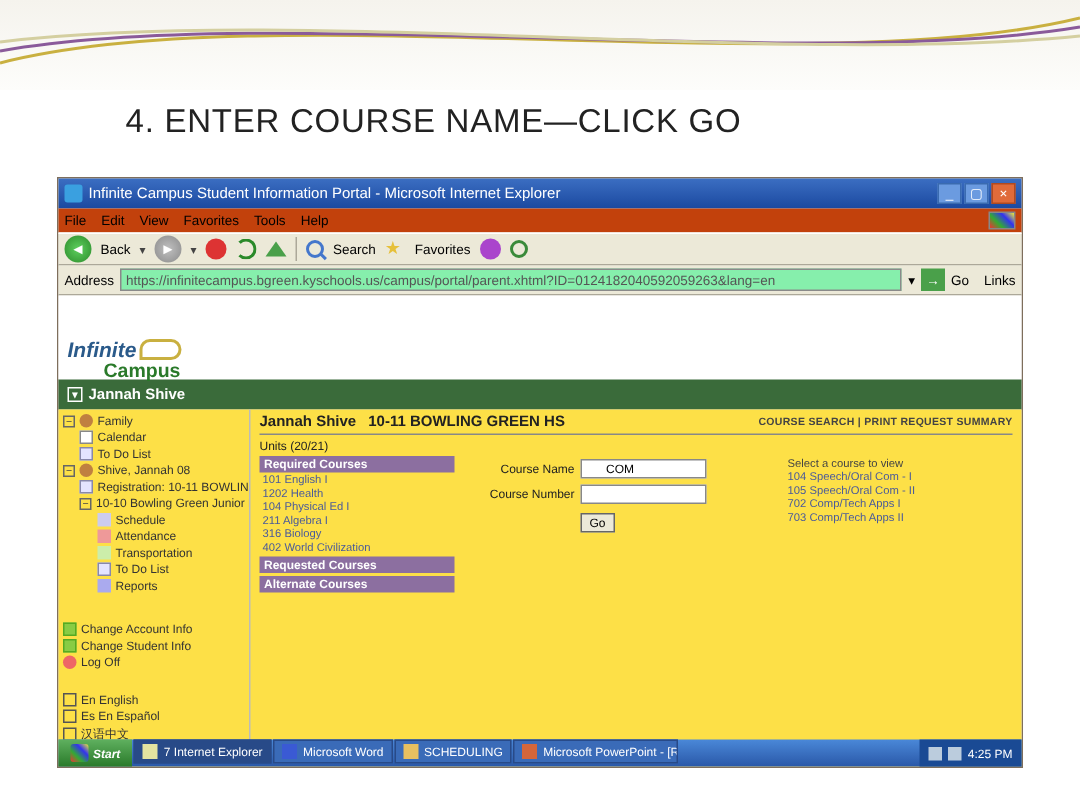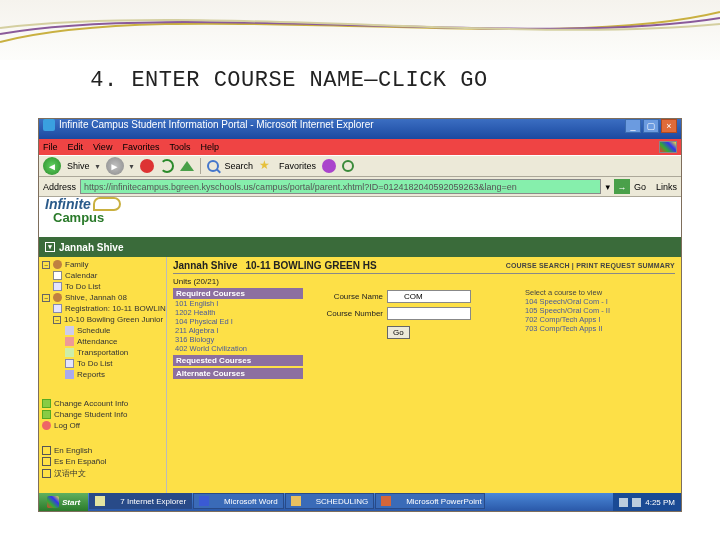--- a/index.html
+++ b/index.html
@@ -22,53 +22,53 @@
   .swoosh {
     position: absolute;
     top: 4px; left: 0; width: 720px; height: 44px;
     z-index: 0;
   }
   .swoosh path { fill: none; stroke-width: 2; }
   .slide-title {
     position: absolute;
     top: 68px; left: 0; width: 578px;
     text-align: center;
-    font-family: Liberation Mono, monospace;
+    font-family: Liberation Sans, sans-serif;
     font-size: 22px;
     letter-spacing: 0.5px;
     color: #222;
     z-index: 1;
   }
   .browser-window {
     position: absolute;
     top: 118px; left: 38px;
     width: 644px; height: 394px;
     border: 1px solid #7e6e5c;
     background: #fff;
     z-index: 2;
   }
   .titlebar {
     height: 20px;
     background: linear-gradient(180deg,#3b6ec2 0%,#1b49a0 100%);
     color: #fff;
     display: flex;
-    align-items: flex-start;
+    align-items: center;
     padding: 0 4px;
     font-size: 10px;
   }
   .titlebar .ie-icon {
     width: 12px; height: 12px; margin-right: 4px;
     background: #3aa0e0; border-radius: 2px; display:inline-block;
   }
   .titlebar-buttons { margin-left: auto; display:flex; gap:2px;}
   .tb-btn { width:16px;height:14px;background:#6b9be0;border:1px solid #3a6bb0;color:#fff;display:flex;align-items:center;justify-content:center;font-size:9px;line-height:1;}
   .tb-btn.close{background:#e06b3a;border-color:#b04a20;}
   .menubar {
     height: 16px;
-    background: #ef4444;
+    background: #c2410c;
     display: flex;
     align-items: center;
     padding: 0 4px;
     gap: 10px;
     font-size: 9px;
     color:#000;
   }
   .menubar .win-icon{margin-left:auto;width:18px;height:12px;background:linear-gradient(45deg,#e33,#3a3,#33e,#ee3);border:1px solid #888;}
   .toolbar {
     height: 22px;
@@ -96,27 +96,27 @@
   .ico.media{background:#a4c;border-radius:50%;}
   .ico.clock{border:2px solid #3a8a3a;border-radius:50%;width:12px;height:12px;}
   .sep{width:1px;height:16px;background:#aca899;}
   .addressbar{
     height:20px;background:#ece9d8;display:flex;align-items:center;padding:0 4px;gap:4px;font-size:9px;
     border-bottom:1px solid #aca899;
   }
   .addressbar .url{flex:1;background:#86efac;border:1px solid #8a8a8a;height:15px;padding:0 3px;display:flex;align-items:center;color:#555;overflow:hidden;white-space:nowrap;}
   .addressbar .go-btn{width:16px;height:15px;background:#4aa04a;color:#fff;display:flex;align-items:center;justify-content:center;font-size:9px;}
   .app-header{
-    height:40px;background:#fff;display:flex;align-items:flex-start;
+    height:56px;background:#fff;display:flex;align-items:flex-end;
   }
   .logo{margin-left:6px;display:flex;flex-direction:column;line-height:1;}
   .logo-top{display:flex;align-items:center;gap:2px;}
   .logo-text1{color:#2a5a8a;font-style:italic;font-weight:bold;font-size:14px;}
   .logo-cloud{width:28px;height:14px;border:2px solid #c9b040;border-radius:8px 8px 8px 0;position:relative;}
-  .logo-text2{color:#2a7a2a;font-weight:bold;font-size:13px;margin-left:8px;}
+  .logo-text2{color:#2a7a2a;font-weight:bold;font-size:13px;margin-left:24px;}
   .user-bar{
     height:20px;background:#3a6b3a;color:#fff;display:flex;align-items:center;padding:0 6px;font-size:10px;font-weight:bold;
   }
   .user-bar .user-dd{width:10px;height:10px;border:1px solid #fff;margin-right:4px;display:flex;align-items:center;justify-content:center;font-size:7px;}
   .content{
     display:flex;height:238px;background:#fde047;
   }
   .sidebar{
     width:128px;border-right:1px solid #bbb;font-size:8px;overflow:hidden;padding-top:2px;
     color:#333;
@@ -160,21 +160,21 @@
   .statusbar .done-ico{width:10px;height:10px;background:#e4e4a0;border:1px solid #aa8;margin-right:4px;}
   .statusbar .zone{margin-left:auto;display:flex;align-items:center;gap:3px;}
   .statusbar .zone-ico{width:10px;height:10px;background:#4a8ac4;border-radius:1px;}
   .taskbar{
     position:absolute;bottom:0;left:0;width:100%;height:18px;
     background:linear-gradient(180deg,#4a88d8 0%,#2a58a8 100%);
     display:flex;font-size:8px;color:#fff;
   }
   .taskbar .start{background:linear-gradient(180deg,#5fb05f,#2a7a2a);height:18px;padding:0 8px;display:flex;align-items:center;font-weight:bold;font-style:italic;gap:3px;}
   .taskbar .start-ico{width:12px;height:12px;background:linear-gradient(45deg,#e33,#3a3,#33e,#ee3);border-radius:2px;}
-  .task-btn{height:16px;background:#3a6bb8;border:1px solid #284a88;margin-left:1px;padding:0 5px;display:flex;align-items:center;gap:15px;max-width:110px;overflow:hidden;white-space:nowrap;}
+  .task-btn{height:16px;background:#3a6bb8;border:1px solid #284a88;margin-left:1px;padding:0 5px;display:flex;align-items:center;gap:4px;max-width:110px;overflow:hidden;white-space:nowrap;}
   .task-btn.active{background:#284a88;}
   .task-ico{width:10px;height:10px;background:#e4e4a0;flex-shrink:0;}
   .task-ico.word{background:#3a5ad4;}
   .task-ico.fold{background:#e8c060;}
   .task-ico.ppt{background:#d4663a;}
   .tray{margin-left:auto;background:#1a4a94;height:18px;padding:0 6px;display:flex;align-items:center;gap:4px;}
   .tray-ico{width:9px;height:9px;background:#bcd;}
 </style>
 </head>
 <body>
@@ -205,21 +205,21 @@
     <span>Edit</span>
     <span>View</span>
     <span>Favorites</span>
     <span>Tools</span>
     <span>Help</span>
     <span class="win-icon"></span>
   </div>
 
   <div class="toolbar">
     <div class="nav-btn nav-back">◄</div>
-    <span>Shive</span>
+    <span>Back</span>
     <span class="chev">▾</span>
     <div class="nav-btn nav-fwd">►</div>
     <span class="chev">▾</span>
     <span class="ico stop"></span>
     <span class="ico refresh"></span>
     <span class="ico home"></span>
     <span class="sep"></span>
     <span class="ico search"></span>
     <span>Search</span>
     <span class="ico star">★</span>

